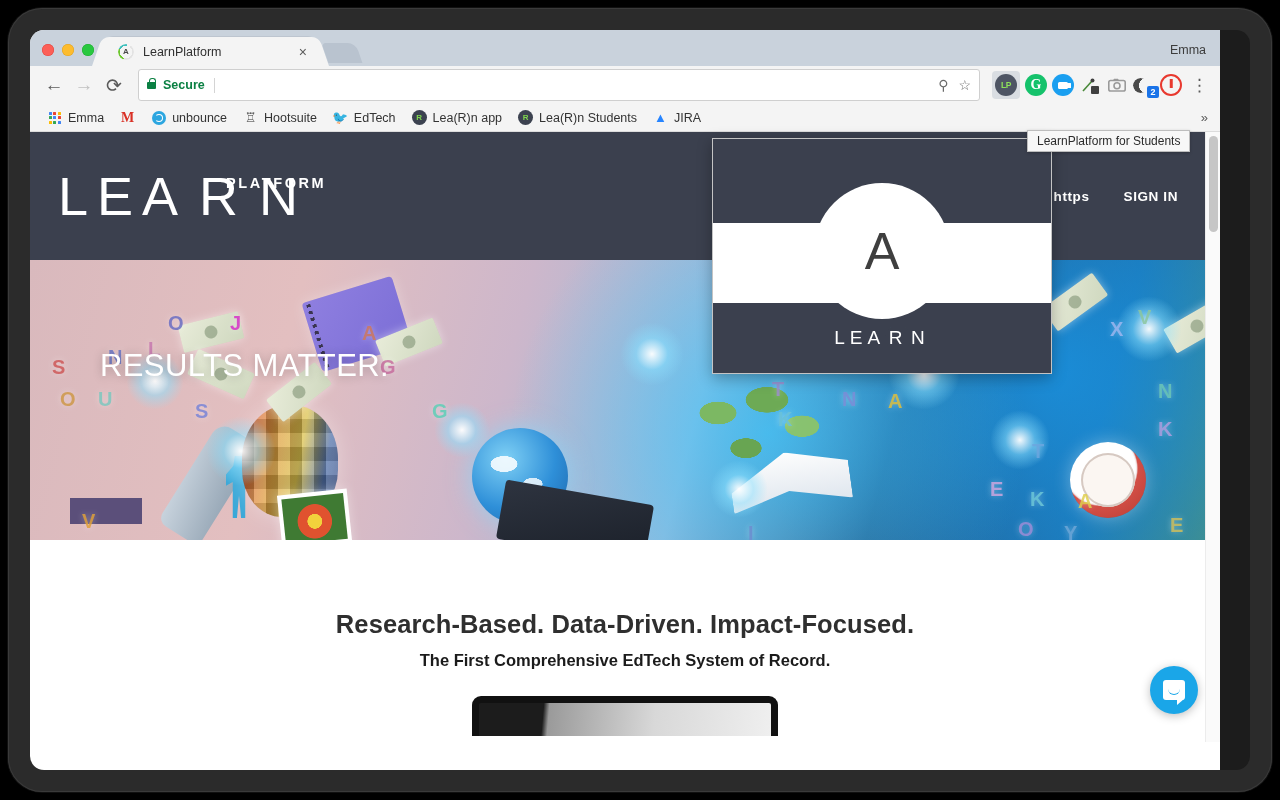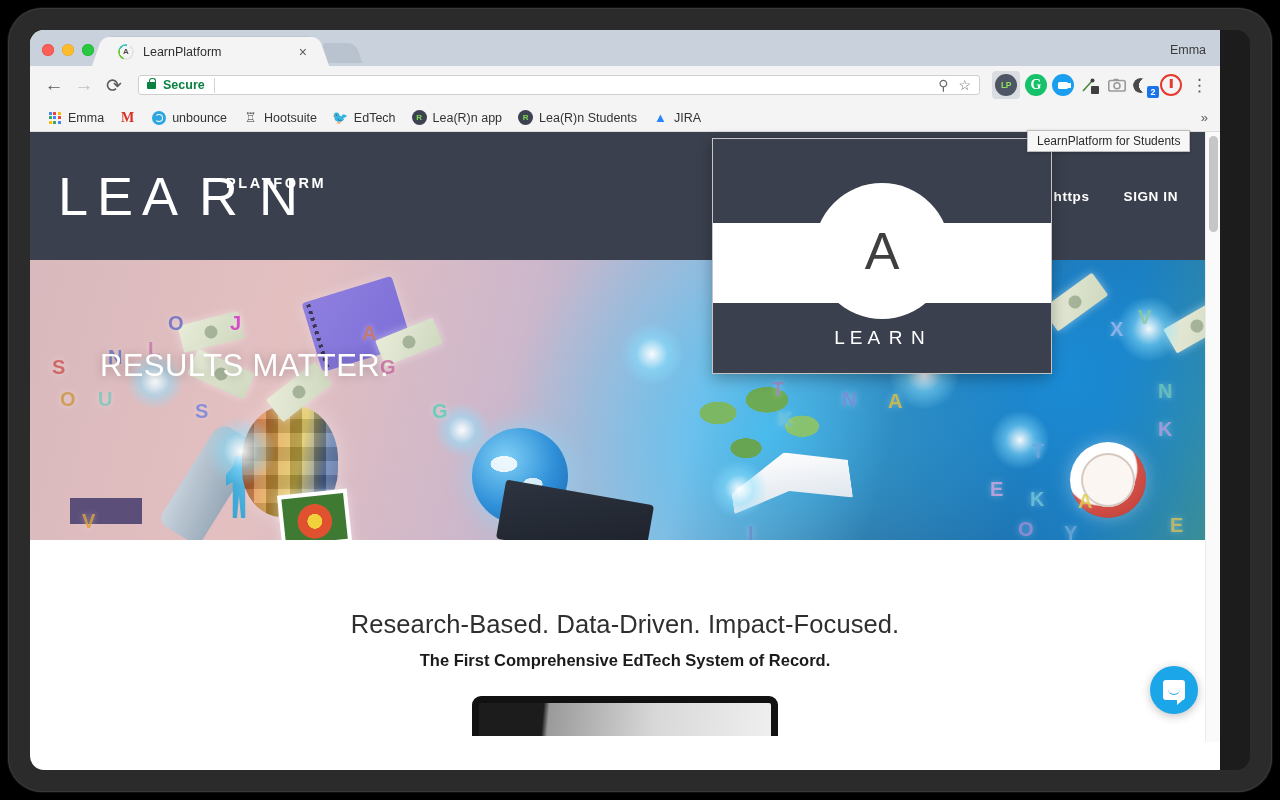--- a/index.html
+++ b/index.html
@@ -99,21 +99,21 @@
     display: flex; align-items: center; padding: 0 8px 0 10px; gap: 2px;
   }
   .navbtn {
     width: 28px; height: 28px; display: flex;
     align-items: center; justify-content: center;
     color: #5a5a5a; font-size: 19px; cursor: pointer;
   }
   .navbtn.disabled { color: #c0c0c0; }
 
   #omnibox {
-    flex: 1; height: 20px; margin: 0 6px 0 8px;
+    flex: 1; height: 32px; margin: 0 6px 0 8px;
     background: #fff; border: 1px solid #cfcfcf; border-radius: 3px;
     display: flex; align-items: center; padding: 0 8px; gap: 6px;
   }
   .lock {
     width: 9px; height: 7px; background: #0b8043;
     border-radius: 1px; position: relative; margin-right: 1px;
   }
   .lock::before {
     content: ""; position: absolute; left: 2px; top: -4px;
     width: 5px; height: 5px; border: 1.5px solid #0b8043;
@@ -346,21 +346,21 @@
   #hero-title {
     position: absolute; left: 70px; top: 88px;
     font-size: 31px; font-weight: 300; color: #fff; letter-spacing: .4px;
     text-shadow: 0 1px 10px rgba(0,0,0,.25);
     font-family: "Liberation Sans", sans-serif;
   }
 
   
   #content { padding-top: 70px; text-align: center; background: #fff; }
   #tagline1 {
-    font-size: 25.5px; font-weight: 400; color: #2f2f2f; letter-spacing: .1px;
+    font-size: 25.5px; font-weight: 700; color: #2f2f2f; letter-spacing: .1px;
   }
   #tagline2 {
     margin-top: 12px; font-size: 16.5px; font-weight: 700; color: #1b1b1b;
   }
   #laptop-shot {
     margin: 26px auto 0; width: 306px; height: 40px;
     background: #111; border-radius: 9px 9px 0 0; padding: 7px 7px 0;
   }
   #laptop-shot i {
     display: block; width: 100%; height: 33px;

